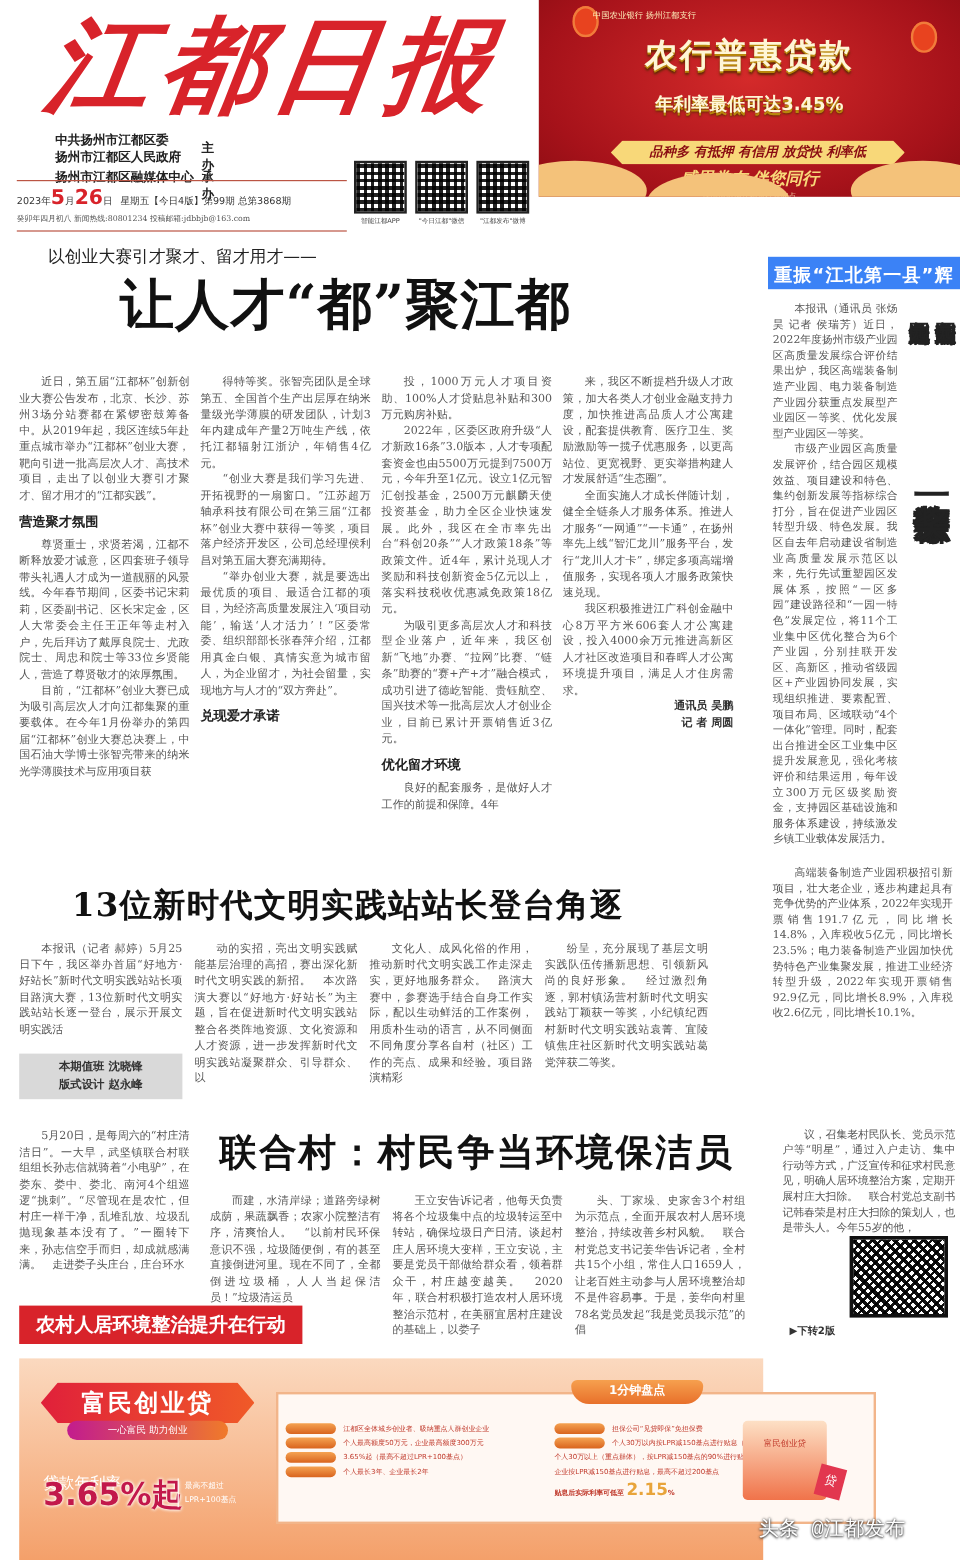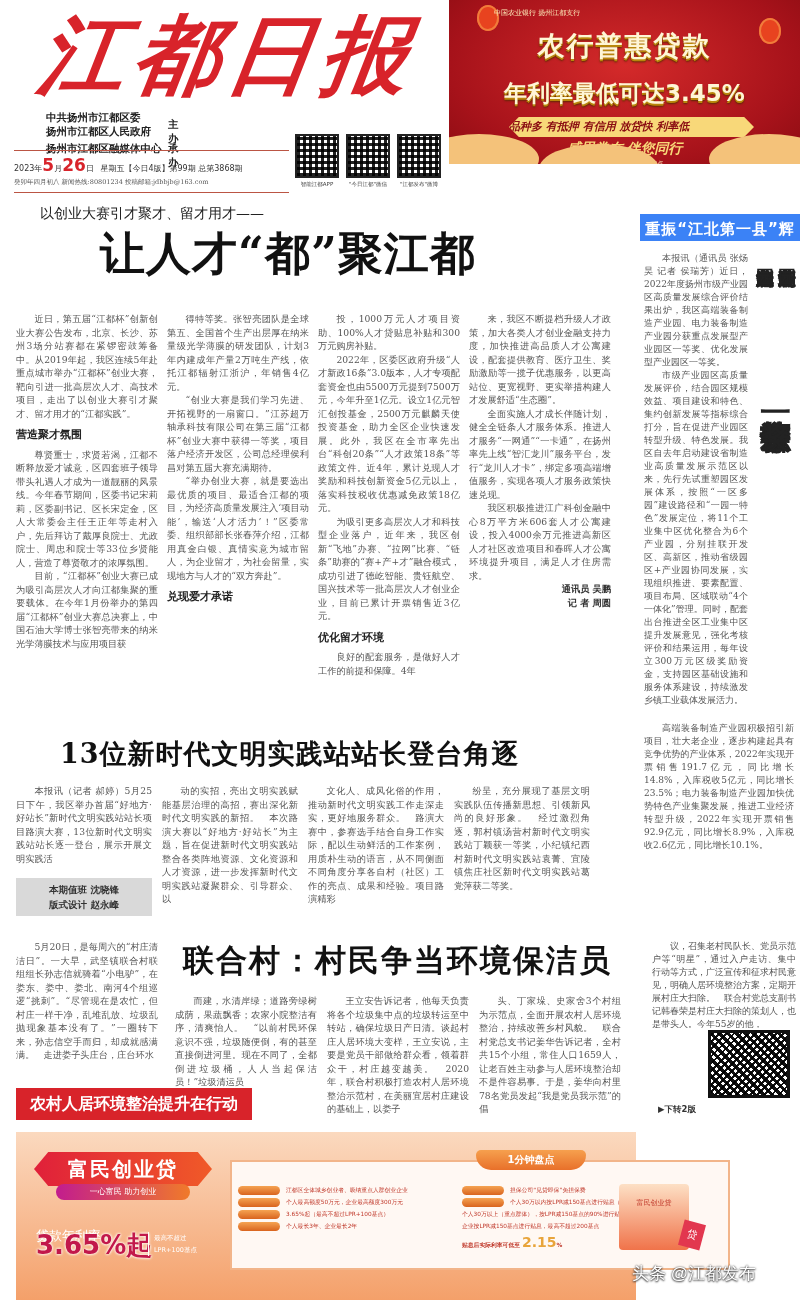--- a/index.html
+++ b/index.html
@@ -10,22 +10,22 @@
 .publisher .role{position:absolute;left:122px;font-size:10.5px}
 .dateline{left:14px;top:150px;width:275px;border-top:1px solid #b54;padding-top:4px;font-family:"DejaVu Sans",sans-serif;font-size:8px;color:#333}
 .dateline .big{color:#d8232a;font-size:17px;font-weight:bold}
 .subline{left:14px;top:178px;width:275px;font-size:6.5px;color:#555;border-bottom:1px solid #b54;padding-bottom:5px}
 .qr{width:44px;height:44px;background:#fff;border:2px solid #222;position:absolute;
  background-image:repeating-linear-gradient(90deg,#222 0 3px,#fff 3px 6px),repeating-linear-gradient(0deg,#222 0 3px,#fff 3px 6px);background-blend-mode:multiply}
 .qr-cap{position:absolute;font-family:"DejaVu Sans",sans-serif;font-size:5.5px;color:#444;width:52px;text-align:center}
 .ad-top{left:449px;top:0;width:351px;height:164px;background:radial-gradient(ellipse at 50% 40%,#d42a2a 0%,#a6121a 70%,#8a0c12 100%);overflow:hidden}
 .ad-top .bank{position:absolute;left:45px;top:8px;font-size:7px;color:#fce9b7;font-family:"DejaVu Sans",sans-serif}
 .ad-top .l1{position:absolute;left:0;width:100%;top:28px;text-align:center;font-family:"DejaVu Sans",sans-serif;font-weight:bold;font-size:27px;color:#fff6d6;text-shadow:0 2px 0 #b8860b,0 3px 2px #5a2a00;letter-spacing:2px}
-.ad-top .l2{position:absolute;left:0;width:100%;top:78px;text-align:center;font-family:"DejaVu Sans",sans-serif;font-weight:bold;font-size:23px;color:#fff6d6;text-shadow:0 2px 0 #b8860b,0 3px 2px #5a2a00}
-.ad-top .band{position:absolute;left:60px;top:117px;width:245px;height:20px;background:#f8d879;color:#8a0c12;font-size:11px;font-weight:bold;font-style:italic;line-height:20px;font-family:"DejaVu Sans",sans-serif;clip-path:polygon(4% 0,96% 0,100% 50%,96% 100%,4% 100%,0 50%)}
+.ad-top .l2{position:absolute;left:0;width:100%;top:78px;text-align:center;font-family:"DejaVu Sans",sans-serif;font-weight:bold;font-size:15px;color:#fff6d6;text-shadow:0 2px 0 #b8860b,0 3px 2px #5a2a00}
+.ad-top .band{position:absolute;left:60px;top:117px;width:245px;height:20px;background:#f8d879;color:#8a0c12;font-size:11px;font-weight:bold;font-style:italic;text-align:center;line-height:20px;font-family:"DejaVu Sans",sans-serif;clip-path:polygon(4% 0,96% 0,100% 50%,96% 100%,4% 100%,0 50%)}
 .ad-top .l3{position:absolute;left:0;width:100%;top:140px;text-align:center;color:#f8d879;font-size:14px;font-style:italic;font-weight:bold;font-family:Liberation Serif, serif}
 .ad-top .l4{position:absolute;left:0;width:100%;top:160px;text-align:center;color:#fce9b7;font-size:6.5px;font-family:"DejaVu Sans",sans-serif}
 .ad-top .cloud{position:absolute;bottom:-20px;width:120px;height:50px;border-radius:50%;background:#f4c27a}
 .lantern{position:absolute;width:22px;height:26px;border-radius:50%;background:#e8431f;box-shadow:inset 0 0 0 2px #f07c3b}
 .kicker{left:40px;top:205px;font-family:"DejaVu Sans",sans-serif;font-size:14px;color:#222}
 .headline1{left:100px;top:224px;font-size:45px;font-weight:bold;color:#111;letter-spacing:1px;font-family:"DejaVu Serif",serif}
 .col{position:absolute;font-size:9.2px;line-height:13.5px;color:#555;text-align:justify;text-indent:2em}
 .col p{margin:0}
 .subhead{font-family:"DejaVu Sans",sans-serif;font-weight:bold;font-size:11px;color:#222;text-align:left;text-indent:0;margin:8px 0 6px}
 .byline{text-align:right;font-family:"DejaVu Sans",sans-serif;font-weight:bold;color:#333;text-indent:0}
@@ -41,21 +41,21 @@
 .ad-bottom .rate-lbl{position:absolute;left:20px;top:95px;color:#fff;font-family:Liberation Serif, serif;font-size:13px}
 .ad-bottom .rate{position:absolute;left:20px;top:96px;color:#c2184b;font-family:"DejaVu Sans",sans-serif;font-weight:bold;font-size:26px;text-shadow:0 0 3px #fff,0 0 3px #fff}
 .ad-bottom .rate-note{position:absolute;left:132px;top:100px;color:#fff;font-family:"DejaVu Sans",sans-serif;font-size:6.5px;line-height:12px;border-left:1px solid #fff;padding-left:5px}
 .ad-bottom .panel{position:absolute;left:214px;top:28px;width:500px;height:110px;background:#fff8f3;border:2px solid #f2b58a}
 .ad-bottom .panel-tab{position:absolute;left:450px;top:20px;width:110px;height:20px;background:linear-gradient(180deg,#f6a04e,#e8702a);border-radius:10px 10px 30px 30px;color:#fff;font-family:"DejaVu Sans",sans-serif;font-size:10px;line-height:20px;text-align:center;font-weight:bold}
 .row{position:absolute;font-family:"DejaVu Sans",sans-serif;font-size:5.8px;color:#c0392b;white-space:nowrap}
 .chip{display:inline-block;width:42px;height:9px;border-radius:5px;background:linear-gradient(180deg,#f5a352,#d9641e);margin-right:6px;vertical-align:middle}
 .ad-bottom .big215{color:#e8a43a;font-size:14px;font-weight:bold}
 .gift{position:absolute;left:603px;top:52px;width:70px;height:66px;background:linear-gradient(180deg,#fde0c5,#f0734a);border-radius:4px}
 .gift-tag{position:absolute;left:665px;top:90px;width:22px;height:26px;background:#e2374f;color:#fff;font-size:10px;text-align:center;line-height:26px;font-family:"DejaVu Sans",sans-serif;transform:rotate(15deg)}
-.watermark{left:632px;top:1262px;font-family:Liberation Sans, sans-serif;font-size:17px;color:#fff;text-shadow:0 0 2px #333,0 1px 2px #333}
+.watermark{left:632px;top:1262px;font-family:Liberation Mono, monospace;font-size:17px;color:#fff;text-shadow:0 0 2px #333,0 1px 2px #333}
 .qr-big{left:708px;top:1030px;width:82px;height:68px;border:3px solid #111;background:repeating-linear-gradient(45deg,#111 0 3px,#fff 3px 6px),repeating-linear-gradient(-45deg,#111 0 2px,#fff 2px 5px);background-blend-mode:multiply}
 .turn{left:658px;top:1104px;font-family:"DejaVu Sans",sans-serif;font-size:8.5px;font-weight:bold;color:#333}
 </style>
 </head>
 <body>
 
 <div class="abs masthead-title">江都日报</div>
 <div class="abs publisher">
   <div>中共扬州市江都区委</div>
   <div>扬州市江都区人民政府</div>

